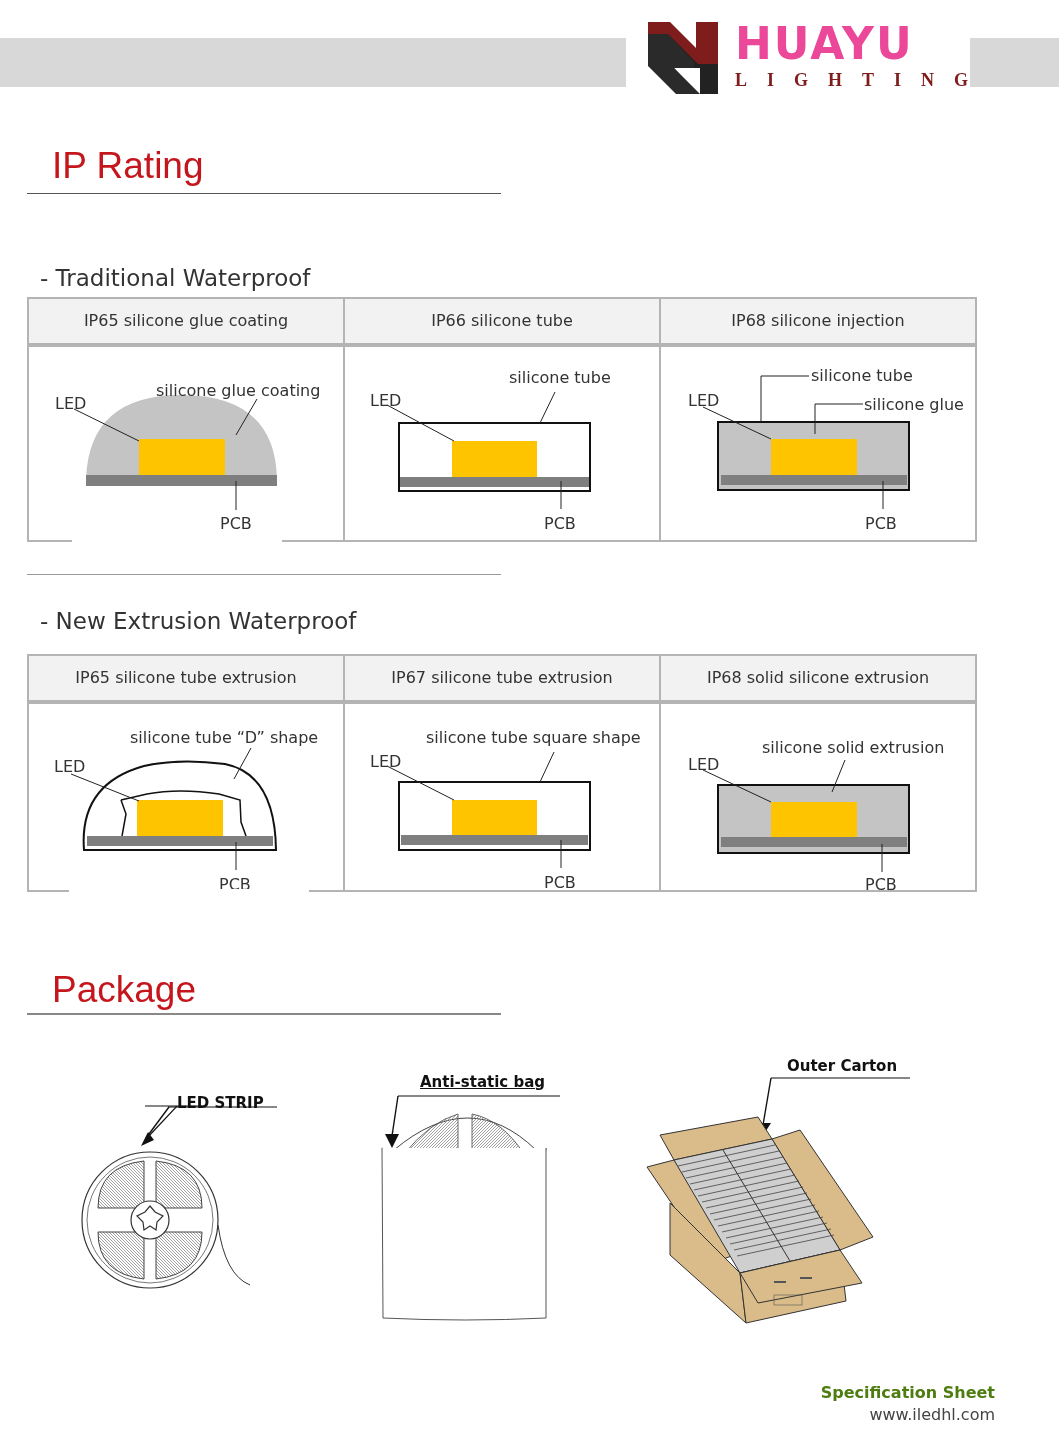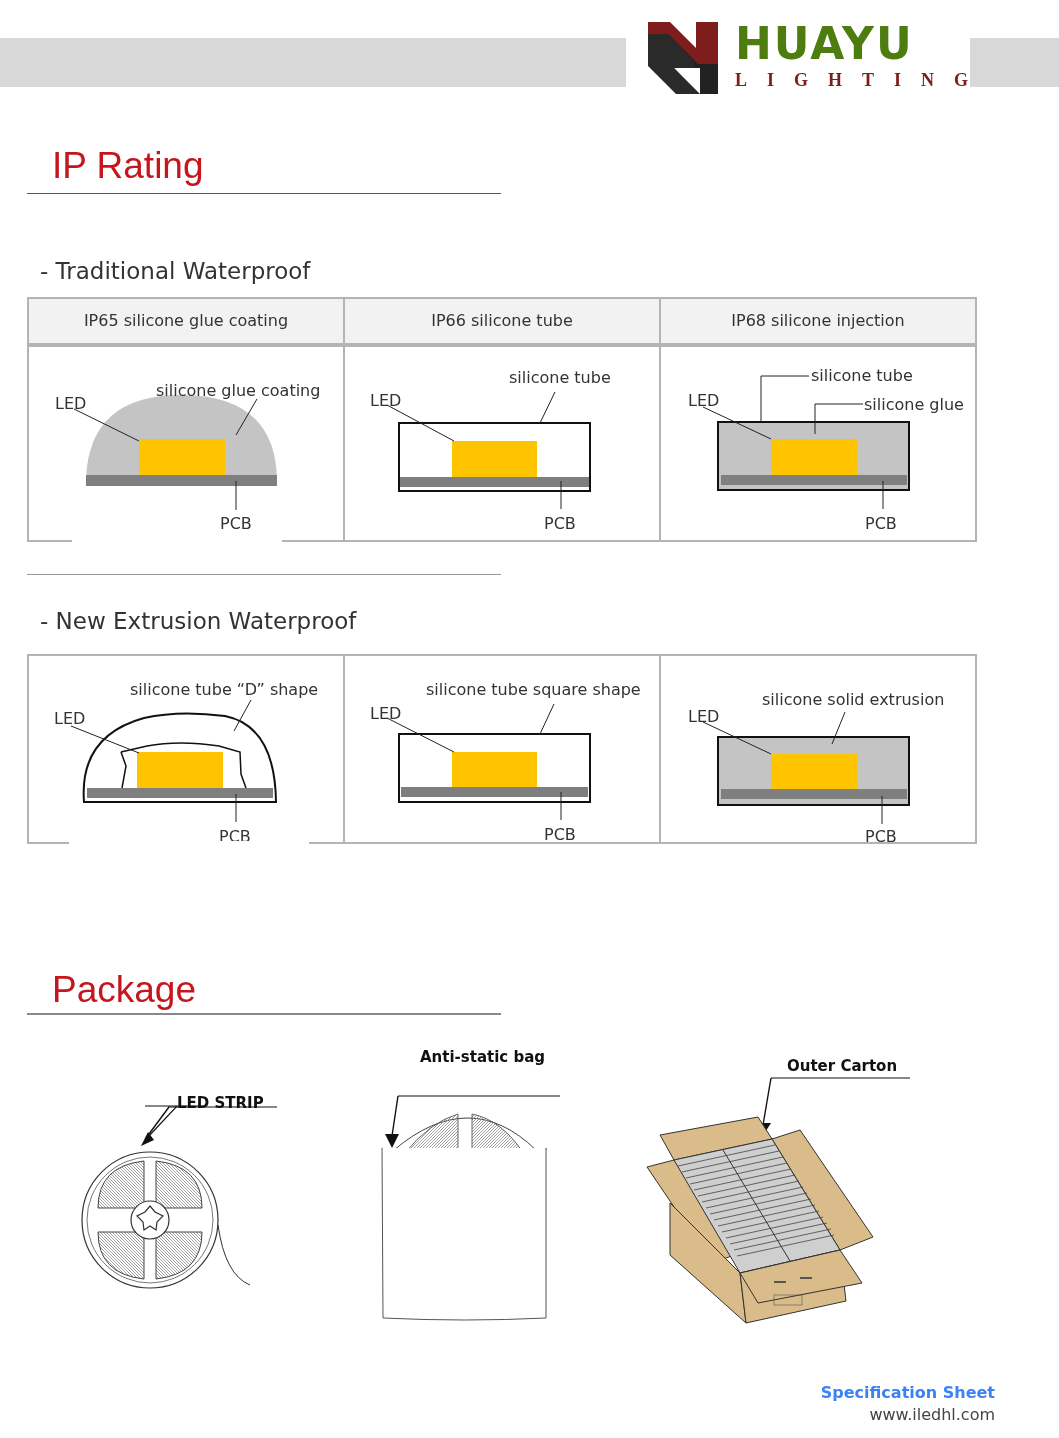--- a/index.html
+++ b/index.html
@@ -3,21 +3,21 @@
 <meta charset="utf-8">
 <style>
   html, body { margin: 0; padding: 0; background: #ffffff; }
   body { width: 1059px; height: 1438px; position: relative; overflow: hidden;
          font-family: "DejaVu Sans", "Liberation Sans", sans-serif; color: #333; }
   .band-left { position: absolute; left: 0; top: 38px; width: 626px; height: 49px; background: #d8d8d8; }
   .band-right { position: absolute; left: 970px; top: 38px; width: 89px; height: 49px; background: #d8d8d8; }
   .logo { position: absolute; left: 648px; top: 22px; width: 295px; height: 74px; }
   .logo-mark { position: absolute; left: 0; top: 0; width: 72px; height: 72px; }
   .logo-title { position: absolute; left: 87px; top: -8px; font-family: "DejaVu Sans", sans-serif;
-                font-weight: bold; font-size: 44px; color: #4d7c0f; letter-spacing: 2px; line-height: 60px; }
+                font-weight: bold; font-size: 44px; color: #ec4899; letter-spacing: 2px; line-height: 60px; }
   .logo-sub { position: absolute; left: 87px; top: 48px; font-family: Liberation Serif, serif;
               font-weight: bold; font-size: 18px; color: #7f1d1d; letter-spacing: 20px; line-height: 20px; }
 
   .section-title { position: absolute; left: 52px; font-family: "Liberation Sans", sans-serif;
                    font-size: 37px; color: #c4161c; line-height: 40px; }
   .rule { position: absolute; left: 27px; width: 474px; height: 0; border-top: 1px solid #555; }
   .rule.light { border-top: 1px solid #999; }
   .rule.mid { border-top: 2px solid #888; }
   .subhead { position: absolute; left: 40px; font-size: 23px; color: #333; line-height: 28px;
              font-family: "DejaVu Sans", sans-serif; }
@@ -28,21 +28,21 @@
                        border-right: 2px solid #b4b4b4; white-space: nowrap; }
   .ip-table .hdr div:last-child { border-right: none; }
   .ip-table .body { display: flex; height: 195px; }
   .ip-table .cell { flex: 1; position: relative; border-right: 2px solid #b4b4b4; border-bottom: 2px solid #b4b4b4; }
   .ip-table .cell:last-child { border-right: none; }
   .ip-table .cell svg { position: absolute; left: 0; top: 0; }
   .cell .gap { position: absolute; bottom: -2px; height: 3px; background: #fff; }
 
   .pkg-label { position: absolute; font-family: "DejaVu Sans", sans-serif; font-weight: bold; font-size: 15px; color: #111; }
   .footer-title { position: absolute; right: 64px; top: 1383px; font-family: "DejaVu Sans", sans-serif;
-                  font-weight: bold; font-size: 16px; color: #3b82f6; }
+                  font-weight: bold; font-size: 16px; color: #4d7c0f; }
   .footer-url { position: absolute; right: 64px; top: 1405px; font-family: "DejaVu Sans", sans-serif;
                 font-size: 16px; color: #444; }
   svg text { font-family: "DejaVu Sans", sans-serif; }
 </style>
 </head>
 <body>
 
 <div class="band-left"></div>
 <div class="band-right"></div>
 <div class="logo">
@@ -50,21 +50,21 @@
     <polygon points="0,0 18,0 48,30 48,0 70,0 70,72 52,72 52,46 26,46 50,72 30,72 0,40" fill="#222"></polygon>
     <polygon points="0,0 22,0 48,26 48,0 70,0 70,42 50,42 20,12 0,12" fill="#7f1d1d"></polygon>
     <polygon points="0,12 20,12 46,40 46,46 26,46 52,72 28,72 0,44" fill="#2a2a2a"></polygon>
   </svg>
   <div class="logo-title">HUAYU</div>
   <div class="logo-sub">LIGHTING</div>
 </div>
 
 <div class="section-title" style="top:146px;">IP Rating</div>
 <div class="rule" style="top:193px;"></div>
-<div class="subhead" style="top:257px;">- Traditional Waterproof</div>
+<div class="subhead" style="top:264px;">- Traditional Waterproof</div>
 
 <div class="ip-table" style="top:297px;">
   <div class="hdr">
     <div>IP65 silicone glue coating</div>
     <div>IP66 silicone tube</div>
     <div>IP68 silicone injection</div>
   </div>
   <div class="body">
 
     <div class="cell">
@@ -111,20 +111,25 @@
         <text x="204" y="182" font-size="16" fill="#333">PCB</text>
       </svg>
     </div>
   </div>
 </div>
 
 <div class="rule light" style="top:574px;"></div>
 <div class="subhead" style="top:607px;">- New Extrusion Waterproof</div>
 
 <div class="ip-table" style="top:654px;">
+  <div class="hdr">
+    <div>IP65 silicone tube extrusion</div>
+    <div>IP67 silicone tube extrusion</div>
+    <div>IP68 solid silicone extrusion</div>
+  </div>
   <div class="body" style="height:188px;">
 
     <div class="cell">
       <svg width="314" height="188" viewBox="0 0 314 188">
         <path d="M55,146 Q50,80 115,62 Q150,54 196,60 Q246,70 247,146 Z" fill="#fff" stroke="#111" stroke-width="2"></path>
         <path d="M92,96 L118,90 Q150,84 190,90 L211,96 L212,118 L217,132" fill="none" stroke="#111" stroke-width="1.5"></path>
         <path d="M92,96 L97,110 L93,132" fill="none" stroke="#111" stroke-width="1.5"></path>
         <rect x="108" y="96" width="86" height="36" fill="#ffc400"></rect>
         <rect x="58" y="132" width="186" height="10" fill="#7f7f7f"></rect>
         <line x1="42" y1="70" x2="110" y2="97" stroke="#222" stroke-width="1"></line>
@@ -185,21 +190,21 @@
   <circle cx="80" cy="120" r="63" fill="#fff" stroke="#555" stroke-width="0.8"></circle>
   <path d="M74,61 L74,108 L28,108 Q28,66 74,61 Z" fill="url(#coil)" stroke="#444" stroke-width="1"></path>
   <path d="M86,61 L86,108 L132,108 Q132,66 86,61 Z" fill="url(#coil)" stroke="#444" stroke-width="1"></path>
   <path d="M74,179 L74,132 L28,132 Q28,174 74,179 Z" fill="url(#coil)" stroke="#444" stroke-width="1"></path>
   <path d="M86,179 L86,132 L132,132 Q132,174 86,179 Z" fill="url(#coil)" stroke="#444" stroke-width="1"></path>
   <circle cx="80" cy="120" r="19" fill="#fff" stroke="#333" stroke-width="1.2"></circle>
   <path d="M80,106 L85,112 L93,116 L87,122 L86,130 L80,126 L74,130 L73,122 L67,116 L75,112 Z" fill="#fff" stroke="#333" stroke-width="1.2"></path>
   <path d="M148,125 Q155,175 180,185" fill="none" stroke="#333" stroke-width="1"></path>
 </svg>
 
-<div class="pkg-label" style="left:420px; top:1048px;">Anti-static bag</div>
+<div class="pkg-label" style="left:420px; top:1073px;text-decoration:underline;">Anti-static bag</div>
 <svg style="position:absolute; left:370px; top:1090px;" width="200" height="240" viewBox="0 0 200 240">
   <defs>
     <pattern id="coil2" width="3" height="3" patternUnits="userSpaceOnUse">
       <line x1="0" y1="3" x2="3" y2="0" stroke="#888" stroke-width="0.8"></line>
     </pattern>
   </defs>
   <line x1="28" y1="6" x2="190" y2="6" stroke="#111" stroke-width="1.2"></line>
   <line x1="28" y1="6" x2="22" y2="46" stroke="#111" stroke-width="1.4"></line>
   <polygon points="15,44 29,44 22,58" fill="#111"></polygon>
   <path d="M24,60 Q100,-4 166,60" fill="#fff" stroke="#444" stroke-width="1"></path>

